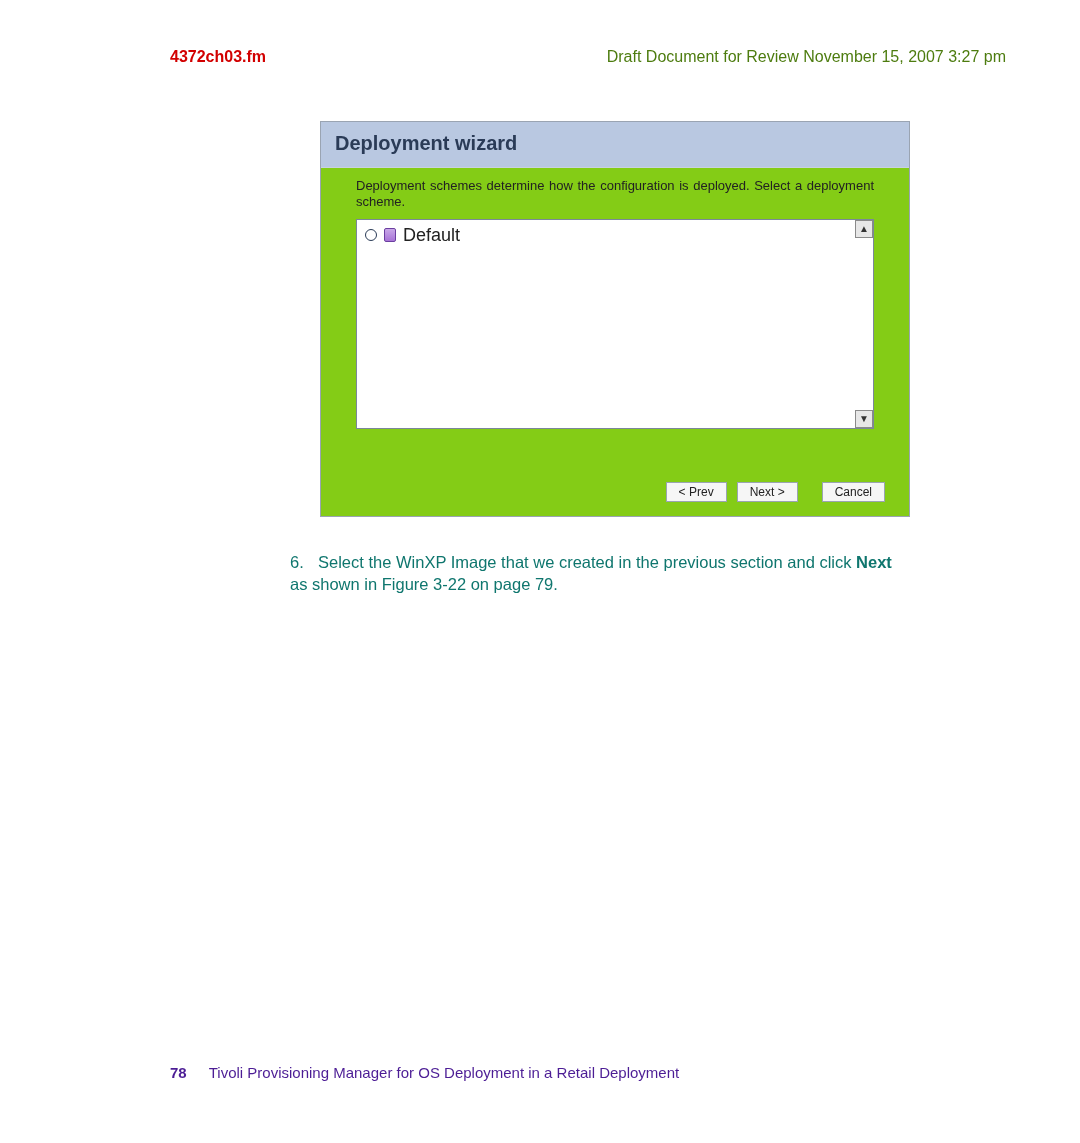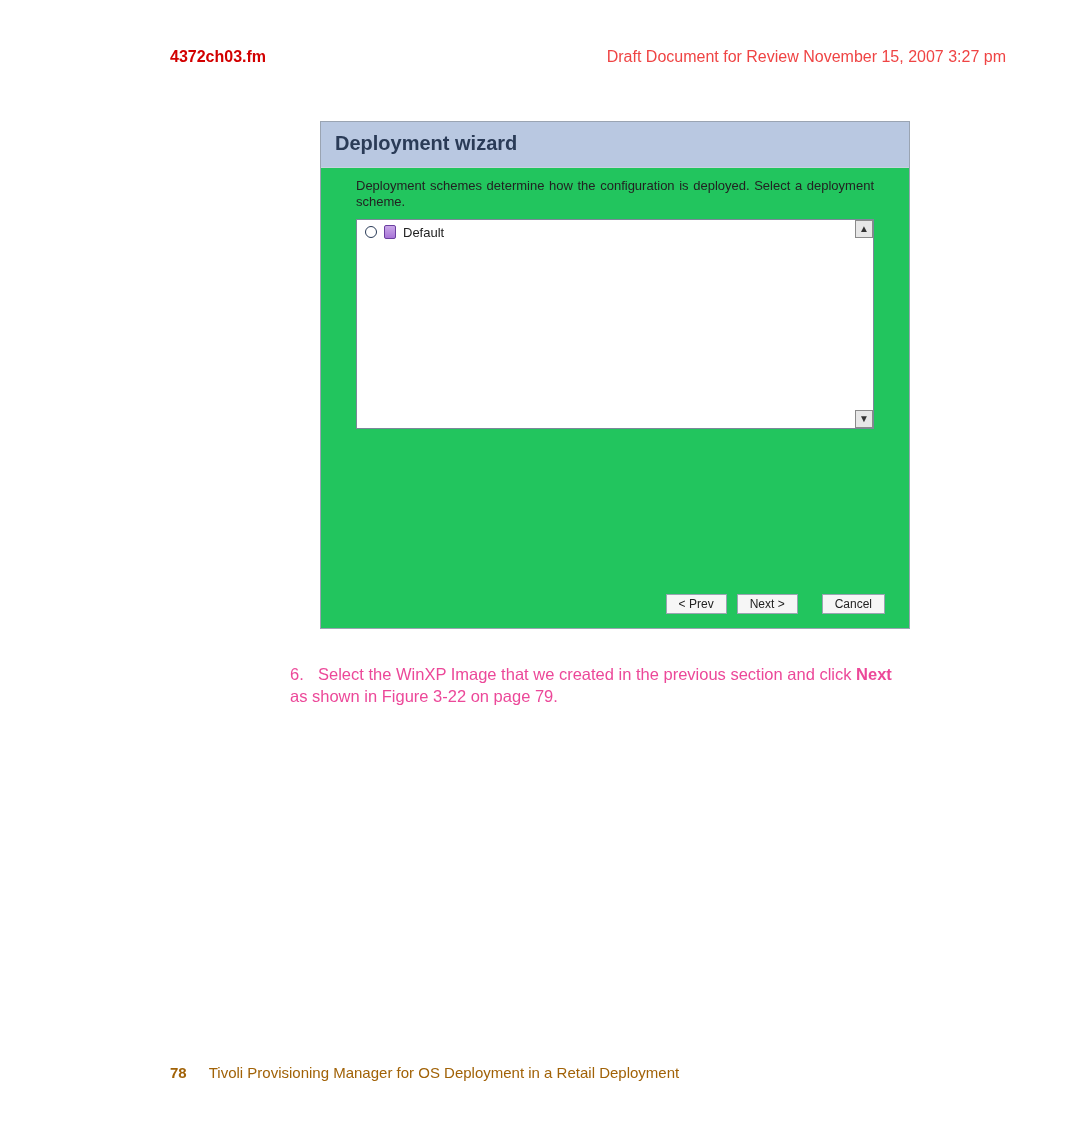--- a/index.html
+++ b/index.html
@@ -14,33 +14,33 @@
       display: flex;
       justify-content: space-between;
       align-items: baseline;
       font-size: 16px;
     }
     .topbar .left {
       color: #d20000;
       font-weight: bold;
     }
     .topbar .right {
-      color: #ef4444;
+      color: #4d7c0f;
       font-weight: normal;
     }
     .figure-wrap {
       margin-top: 55px;
       margin-left: 150px;
       width: 590px;
     }
     .wizard {
       width: 590px;
-      height: 508px;
+      height: 396px;
       border: 1px solid #9aa4b2;
-      background: #22c55e;
+      background: #84cc16;
       position: relative;
       display: flex;
       flex-direction: column;
     }
     .wizard-header {
       background: #b9c8e1;
       color: #2a3b57;
       font-family: Verdana, Arial, sans-serif;
       font-weight: bold;
       font-size: 20px;
@@ -81,21 +81,21 @@
       color: #333;
       line-height: 1;
     }
     .scroll-arrow.up { top: 0; }
     .scroll-arrow.down { bottom: 0; }
     .scheme-row {
       display: flex;
       align-items: center;
       gap: 7px;
       font-family: Verdana, Arial, sans-serif;
-      font-size: 13px;
+      font-size: 18px;
       color: #222;
       padding: 1px 0;
     }
     .radio {
       width: 12px; height: 12px;
       border: 1px solid #2a3b57;
       border-radius: 50%;
       display: inline-flex;
       align-items: center;
       justify-content: center;
@@ -138,36 +138,36 @@
       font-style: italic;
       font-size: 14px;
       color: #111;
     }
     .body-text {
       margin-top: 34px;
       margin-left: 120px;
       width: 620px;
       font-size: 16.5px;
       line-height: 1.35;
-      color: #ec4899;
+      color: #0f766e;
     }
     .body-text .num {
       display: inline-block;
       width: 28px;
     }
     .body-text .bold { font-weight: bold; }
     .footer {
       position: absolute;
       left: 170px;
       bottom: 62px;
       display: flex;
       align-items: baseline;
       gap: 22px;
       font-size: 15px;
-      color: #a16207;
+      color: #4c1d95;
     }
     .footer .pn { font-weight: bold; }
   </style>
 </head>
 <body>
 
 <div class="page">
 
   <div class="topbar">
     <span class="left">4372ch03.fm</span>

